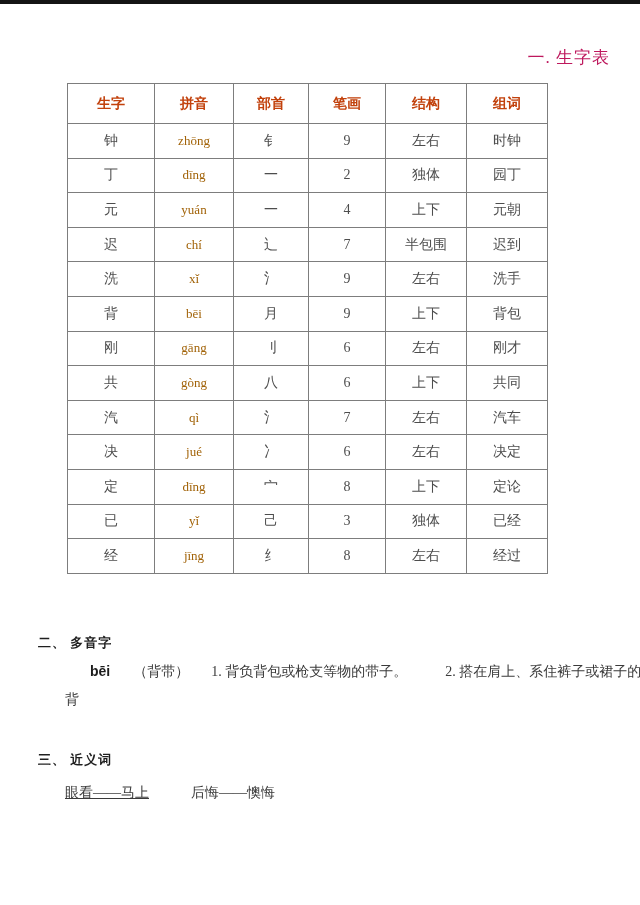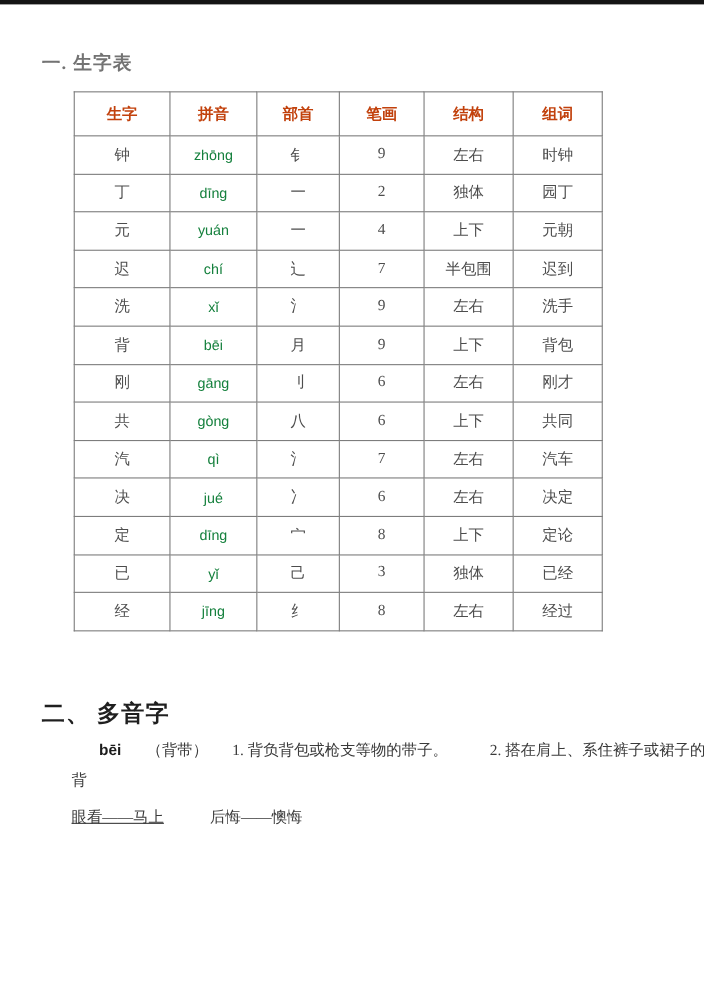--- a/index.html
+++ b/index.html
@@ -19,23 +19,24 @@
     width: 100%;
     height: 4px;
     background: #141414;
   }
   .page {
     padding: 0 30px 0 38px;
   }
   .doc-title {
     margin-top: 42px;
     font-size: 17px;
-    font-weight: bold;
-    color: #737373;
+    font-weight: normal;
+    color: #be185d;
     letter-spacing: 1px;
+    text-align: right;
   }
   table.vocab {
     border-collapse: collapse;
     margin-left: 29px;
     margin-top: 14px;
     table-layout: fixed;
   }
   table.vocab th, table.vocab td {
     border: 1px solid #7d7d7d;
     text-align: center;
@@ -47,33 +48,33 @@
     font-size: 14px;
     font-weight: bold;
     color: #c2410c;
   }
   table.vocab td {
     height: 33.6px;
     font-size: 14px;
     color: #4d4d4d;
   }
   table.vocab td.pinyin {
-    font-family: Liberation Sans, sans-serif;
+    font-family: Liberation Serif, serif;
     font-size: 13px;
-    color: #15803d;
+    color: #a16207;
   }
   .col-char      { width: 87px; }
   .col-pinyin    { width: 79px; }
   .col-radical   { width: 75px; }
   .col-strokes   { width: 77px; }
   .col-structure { width: 81px; }
   .col-word      { width: 81px; }
 
   .section-heading {
-    font-size: 21px;
+    font-size: 13px;
     font-weight: bold;
     color: #1f1f1f;
     letter-spacing: 1px;
   }
   .heading-polyphone { margin-top: 60px; }
   .heading-synonyms  { margin-top: 42px; }
 
   .reading-line {
     margin-left: 52px;
     margin-top: 11px;
@@ -244,18 +245,19 @@
 
   <div class="section-heading heading-polyphone">二、 多音字</div>
 
   <div class="reading-line">
     <span class="py">bēi</span><span class="word">（背带）</span><span class="def1">1. 背负背包或枪支等物的带子。</span><span class="def2">2. 搭在肩上、系住裤子或裙子的带子。</span>
   </div>
 
   <div class="polyphone-char">背</div>
 
 
+  <div class="section-heading heading-synonyms">三、 近义词</div>
 
   <div class="synonyms-line">
     <span class="pair-gap">眼看——马上</span><span>后悔——懊悔</span>
   </div>
 
 </div>
 
 </body></html>

